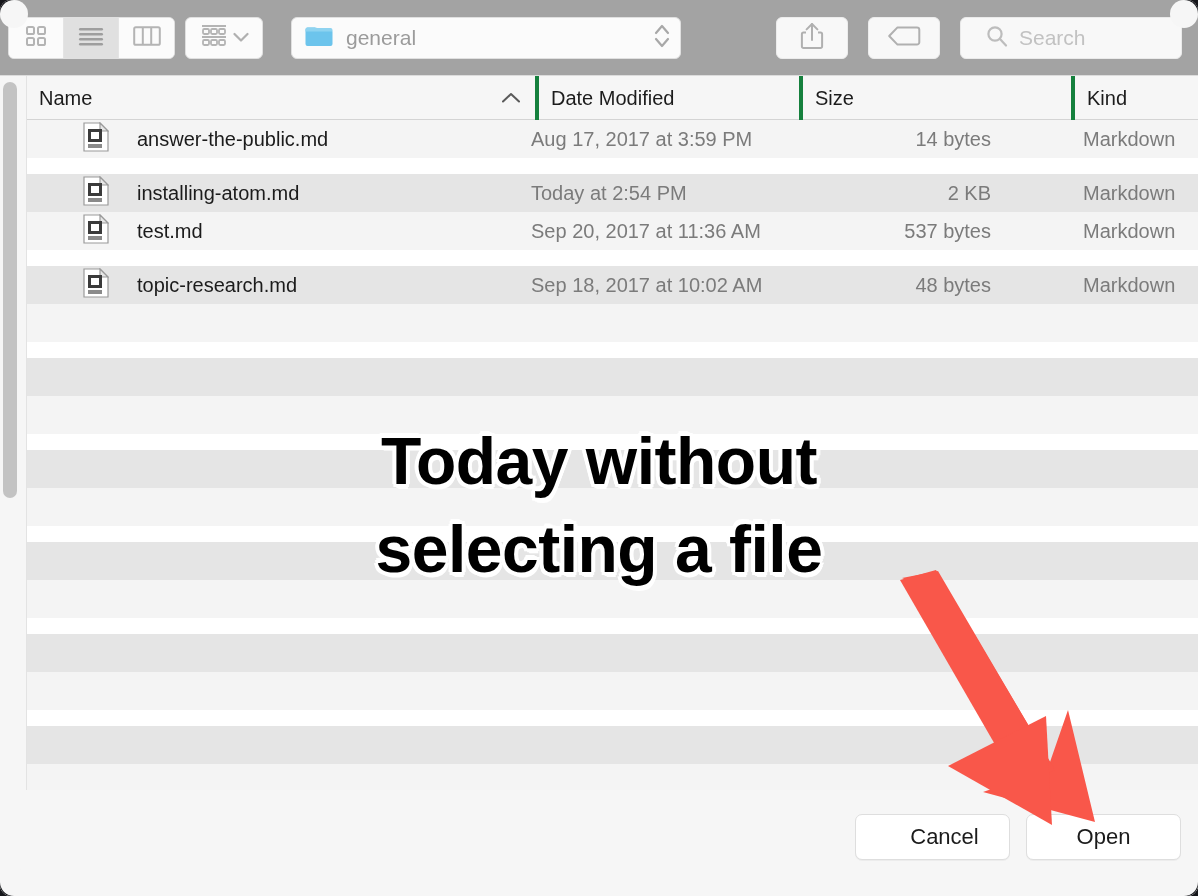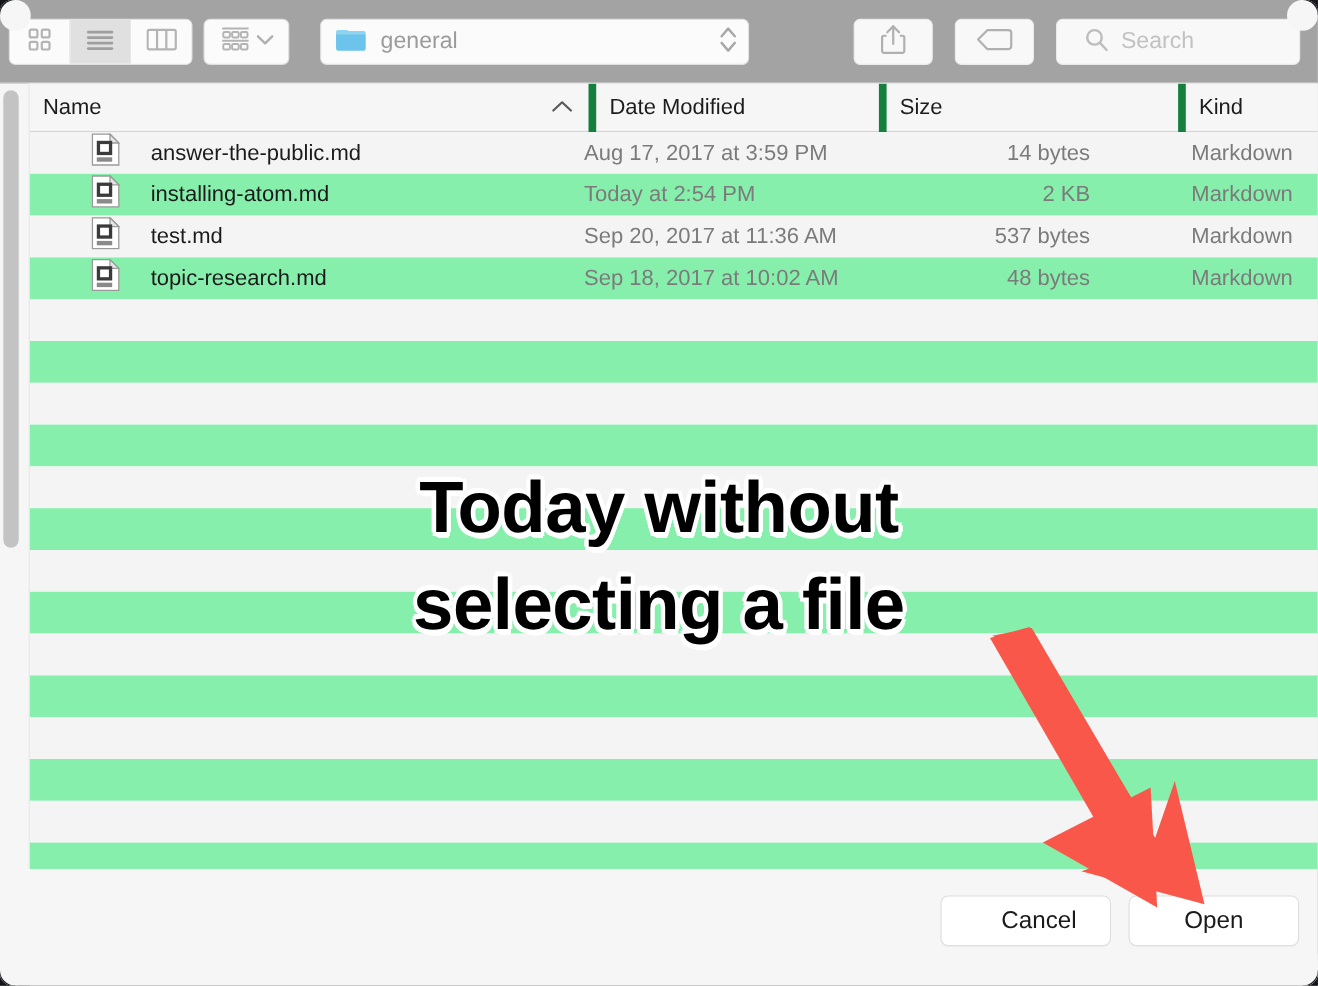--- a/index.html
+++ b/index.html
@@ -119,38 +119,38 @@
     height: 44px;
     background: #f6f6f6;
     border-bottom: 1px solid #d4d4d4;
   }
   .hcell {
     position: absolute;
     top: 0; height: 44px;
     display: flex; align-items: center;
     font-size: 20px;
     color: #1c1c1c;
-    border-left: 7px solid #15803d;
+    border-left: 4px solid #15803d;
     padding-left: 12px;
   }
   .hcell:first-child { border-left: none; }
   .sort-caret {
     position: absolute;
     right: 14px; top: 50%;
     transform: translateY(-50%);
   }
 
   .rows { position: relative; }
   .row {
     position: relative;
     height: 38px;
     display: block;
   }
   .row.odd  { background: #f4f4f4; }
-  .row.even { background: #86efac; }
+  .row.even { background: #e5e5e5; margin-top: 16px; }
 
   .cell {
     position: absolute;
     top: 0; height: 38px;
     display: flex; align-items: center;
     font-size: 20px;
     color: #7b7b7b;
     white-space: nowrap;
     gap: 16px;
   }

